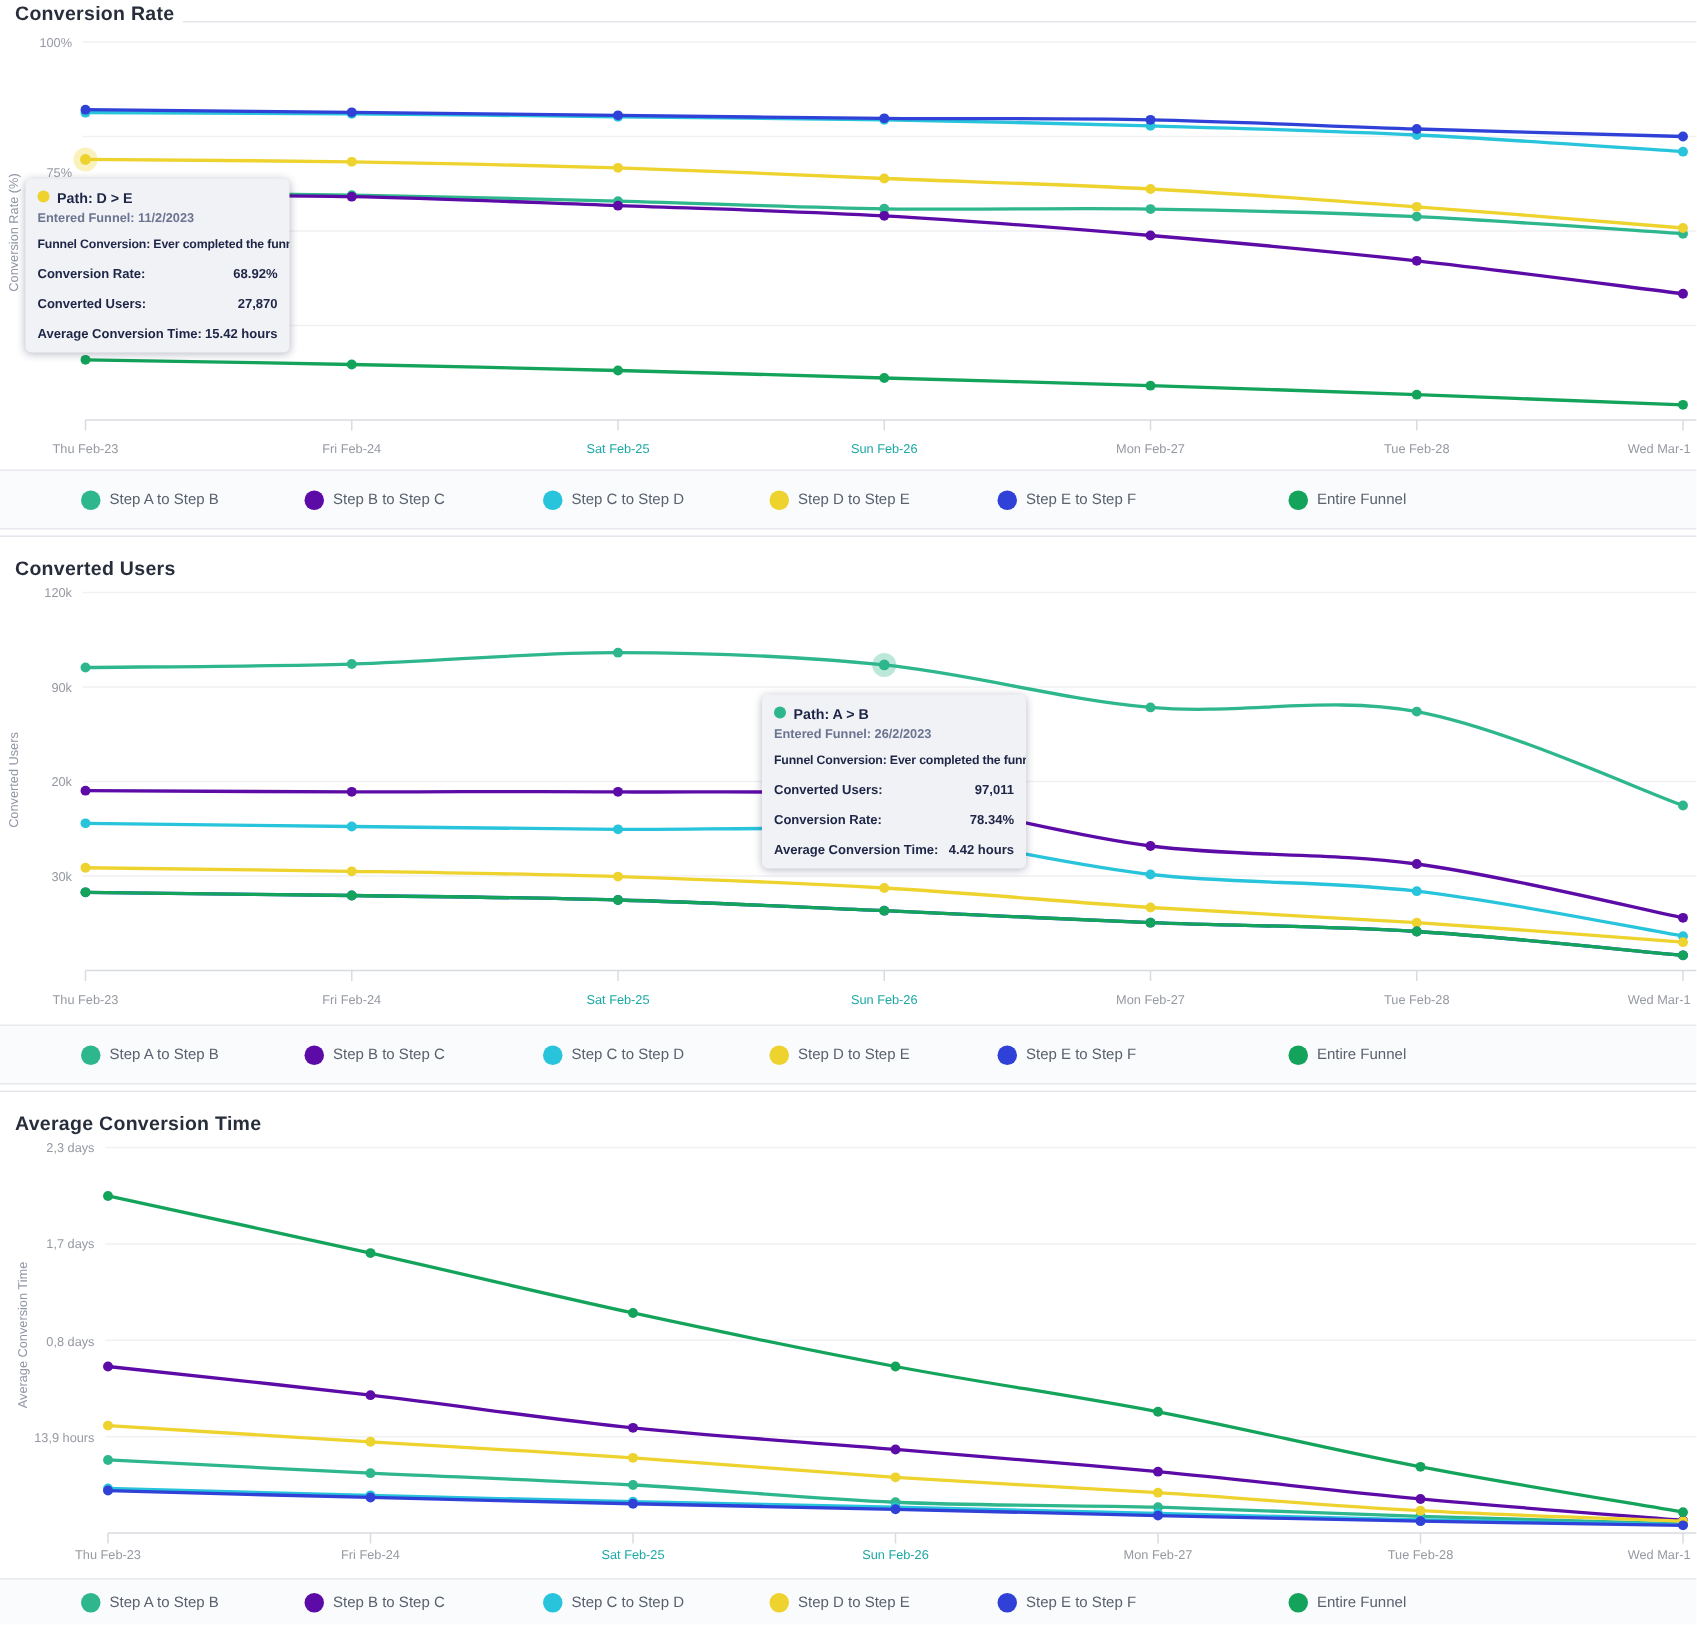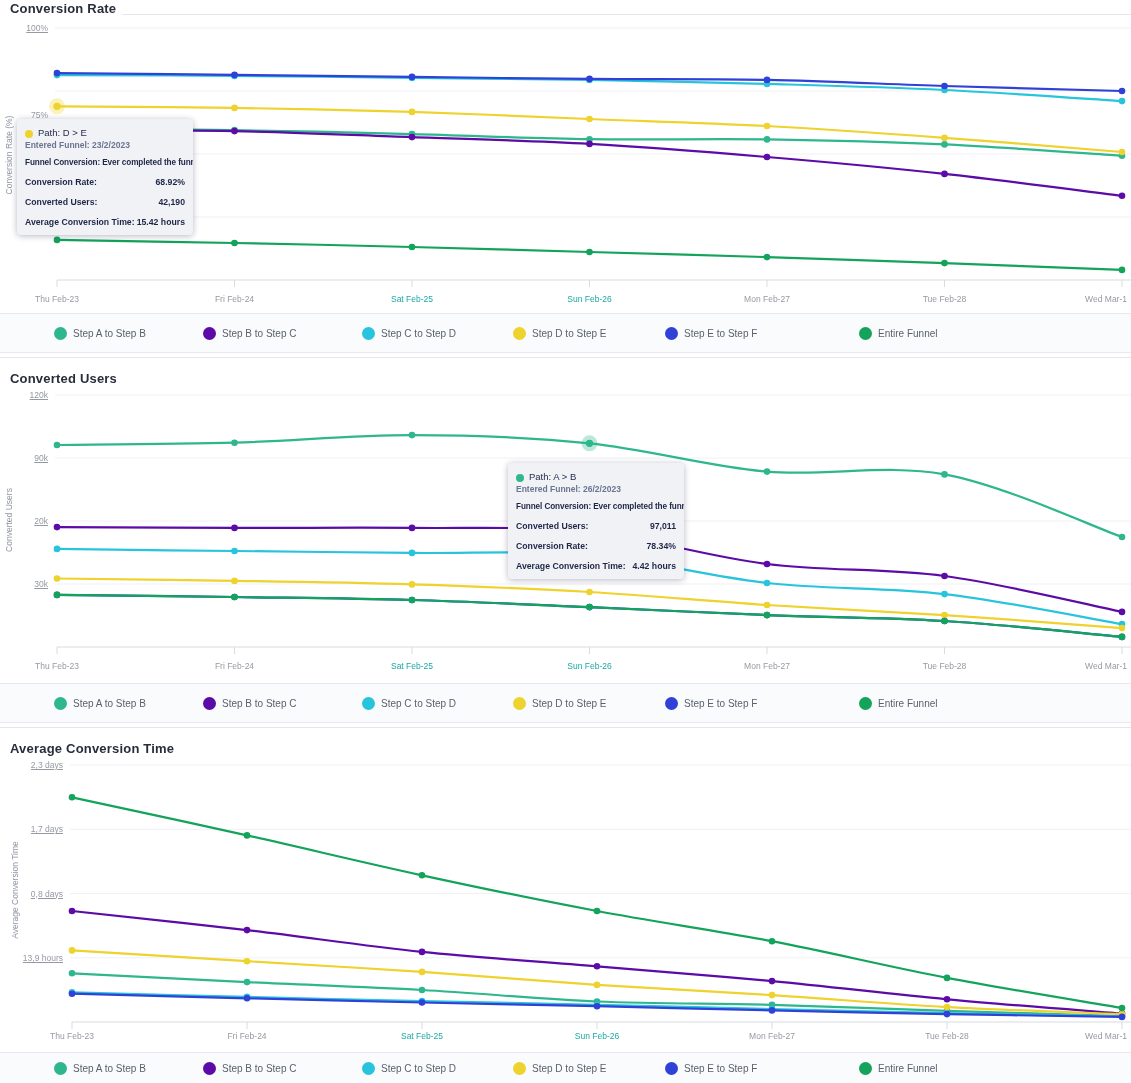--- a/index.html
+++ b/index.html
@@ -4,35 +4,35 @@
 <style>
   html,body{margin:0;padding:0;background:#fff;}
   body{width:1131px;height:1083px;position:relative;overflow:hidden;
        font-family:"Liberation Sans",sans-serif;}
   .page{position:absolute;inset:0;}
   svg#chart-svg{position:absolute;left:0;top:0;}
   .chart-title{position:absolute;left:10px;font-size:13px;font-weight:bold;
        color:#272d3a;letter-spacing:.2px;z-index:2;}
   .topline{position:absolute;top:14px;left:122px;width:1009px;height:1px;background:#e5e7ec;}
   .divider{position:absolute;left:0;width:1131px;height:1px;background:#e3e6eb;}
-  .ytick{position:absolute;font-size:8.5px;color:#9599a1;text-align:right;z-index:2;text-decoration:underline;}
+  .ytick{position:absolute;font-size:8.5px;color:#9599a1;text-align:right;z-index:2;}
   .xlabel{position:absolute;font-size:8.5px;color:#9599a1;text-align:center;width:120px;z-index:2;}
   .xlabel.weekend{color:#1ba8a4;}
   .ylab{position:absolute;font-size:8.5px;color:#8f95a3;white-space:nowrap;
        transform:translate(-50%,-50%) rotate(-90deg);z-index:2;}
   .legendbar{position:absolute;left:0;width:1131px;background:#fafbfc;
        border-top:1px solid #e7e9ee;border-bottom:1px solid #e7e9ee;
        display:flex;align-items:center;padding-left:10px;box-sizing:border-box;z-index:3;}
   .legendbar.last{border-bottom:none;}
   .legend-item{display:flex;align-items:center;gap:6px;font-size:10px;color:#5a616e;flex:none;margin-left:44px;}
   .legend-dot{width:13px;height:13px;border-radius:50%;flex:none;}
   .tooltip{position:absolute;width:160px;background:#f1f2f6;border-radius:4px;
        box-shadow:0 1px 6px rgba(30,38,70,.32);padding:8px 8px;z-index:10;
        color:#1e2647;overflow:hidden;}
-  .tt-head{display:flex;align-items:flex-end;gap:5px;font-weight:normal;font-size:9.5px;white-space:nowrap;}
+  .tt-head{display:flex;align-items:flex-start;gap:5px;font-weight:bold;font-size:9.5px;white-space:nowrap;}
   .tt-dot{width:8px;height:8px;border-radius:50%;flex:none;}
   .tt-sub{color:#6b7490;font-weight:bold;font-size:8.5px;margin-top:2px;white-space:nowrap;}
   .tt-funnel{font-weight:bold;margin-top:8px;font-size:8.2px;letter-spacing:-.1px;white-space:nowrap;}
   .tt-row{display:flex;justify-content:space-between;font-weight:bold;font-size:8.7px;margin-top:10px;}
 </style>
 </head>
 <body>
 
 <div class="page">
 
@@ -312,29 +312,29 @@
         <span class="legend-dot" style="background: rgb(19, 163, 91);"></span>
         <span>Entire Funnel</span>
       </div>
     </div>
 
   <div class="tooltip" style="left:17px;top:119px">
     <div class="tt-head">
       <span class="tt-dot" id="ttdot-0" style="background: rgb(238, 210, 45);"></span>
       <span>Path: D &gt; E</span>
     </div>
-    <div class="tt-sub">Entered Funnel: 23/2/2023</div>
+    <div class="tt-sub">Entered Funnel: 11/2/2023</div>
     <div class="tt-funnel">Funnel Conversion: Ever completed the funnel</div>
     <div class="tt-row">
       <span>Conversion Rate:</span>
       <span>68.92%</span>
     </div>
     <div class="tt-row">
       <span>Converted Users:</span>
-      <span>42,190</span>
+      <span>27,870</span>
     </div>
     <div class="tt-row">
       <span>Average Conversion Time:</span>
       <span>15.42 hours</span>
     </div>
   </div>
 
   <div class="tooltip" style="left:508px;top:463px">
     <div class="tt-head">
       <span class="tt-dot" id="ttdot-1" style="background: rgb(46, 182, 141);"></span>

